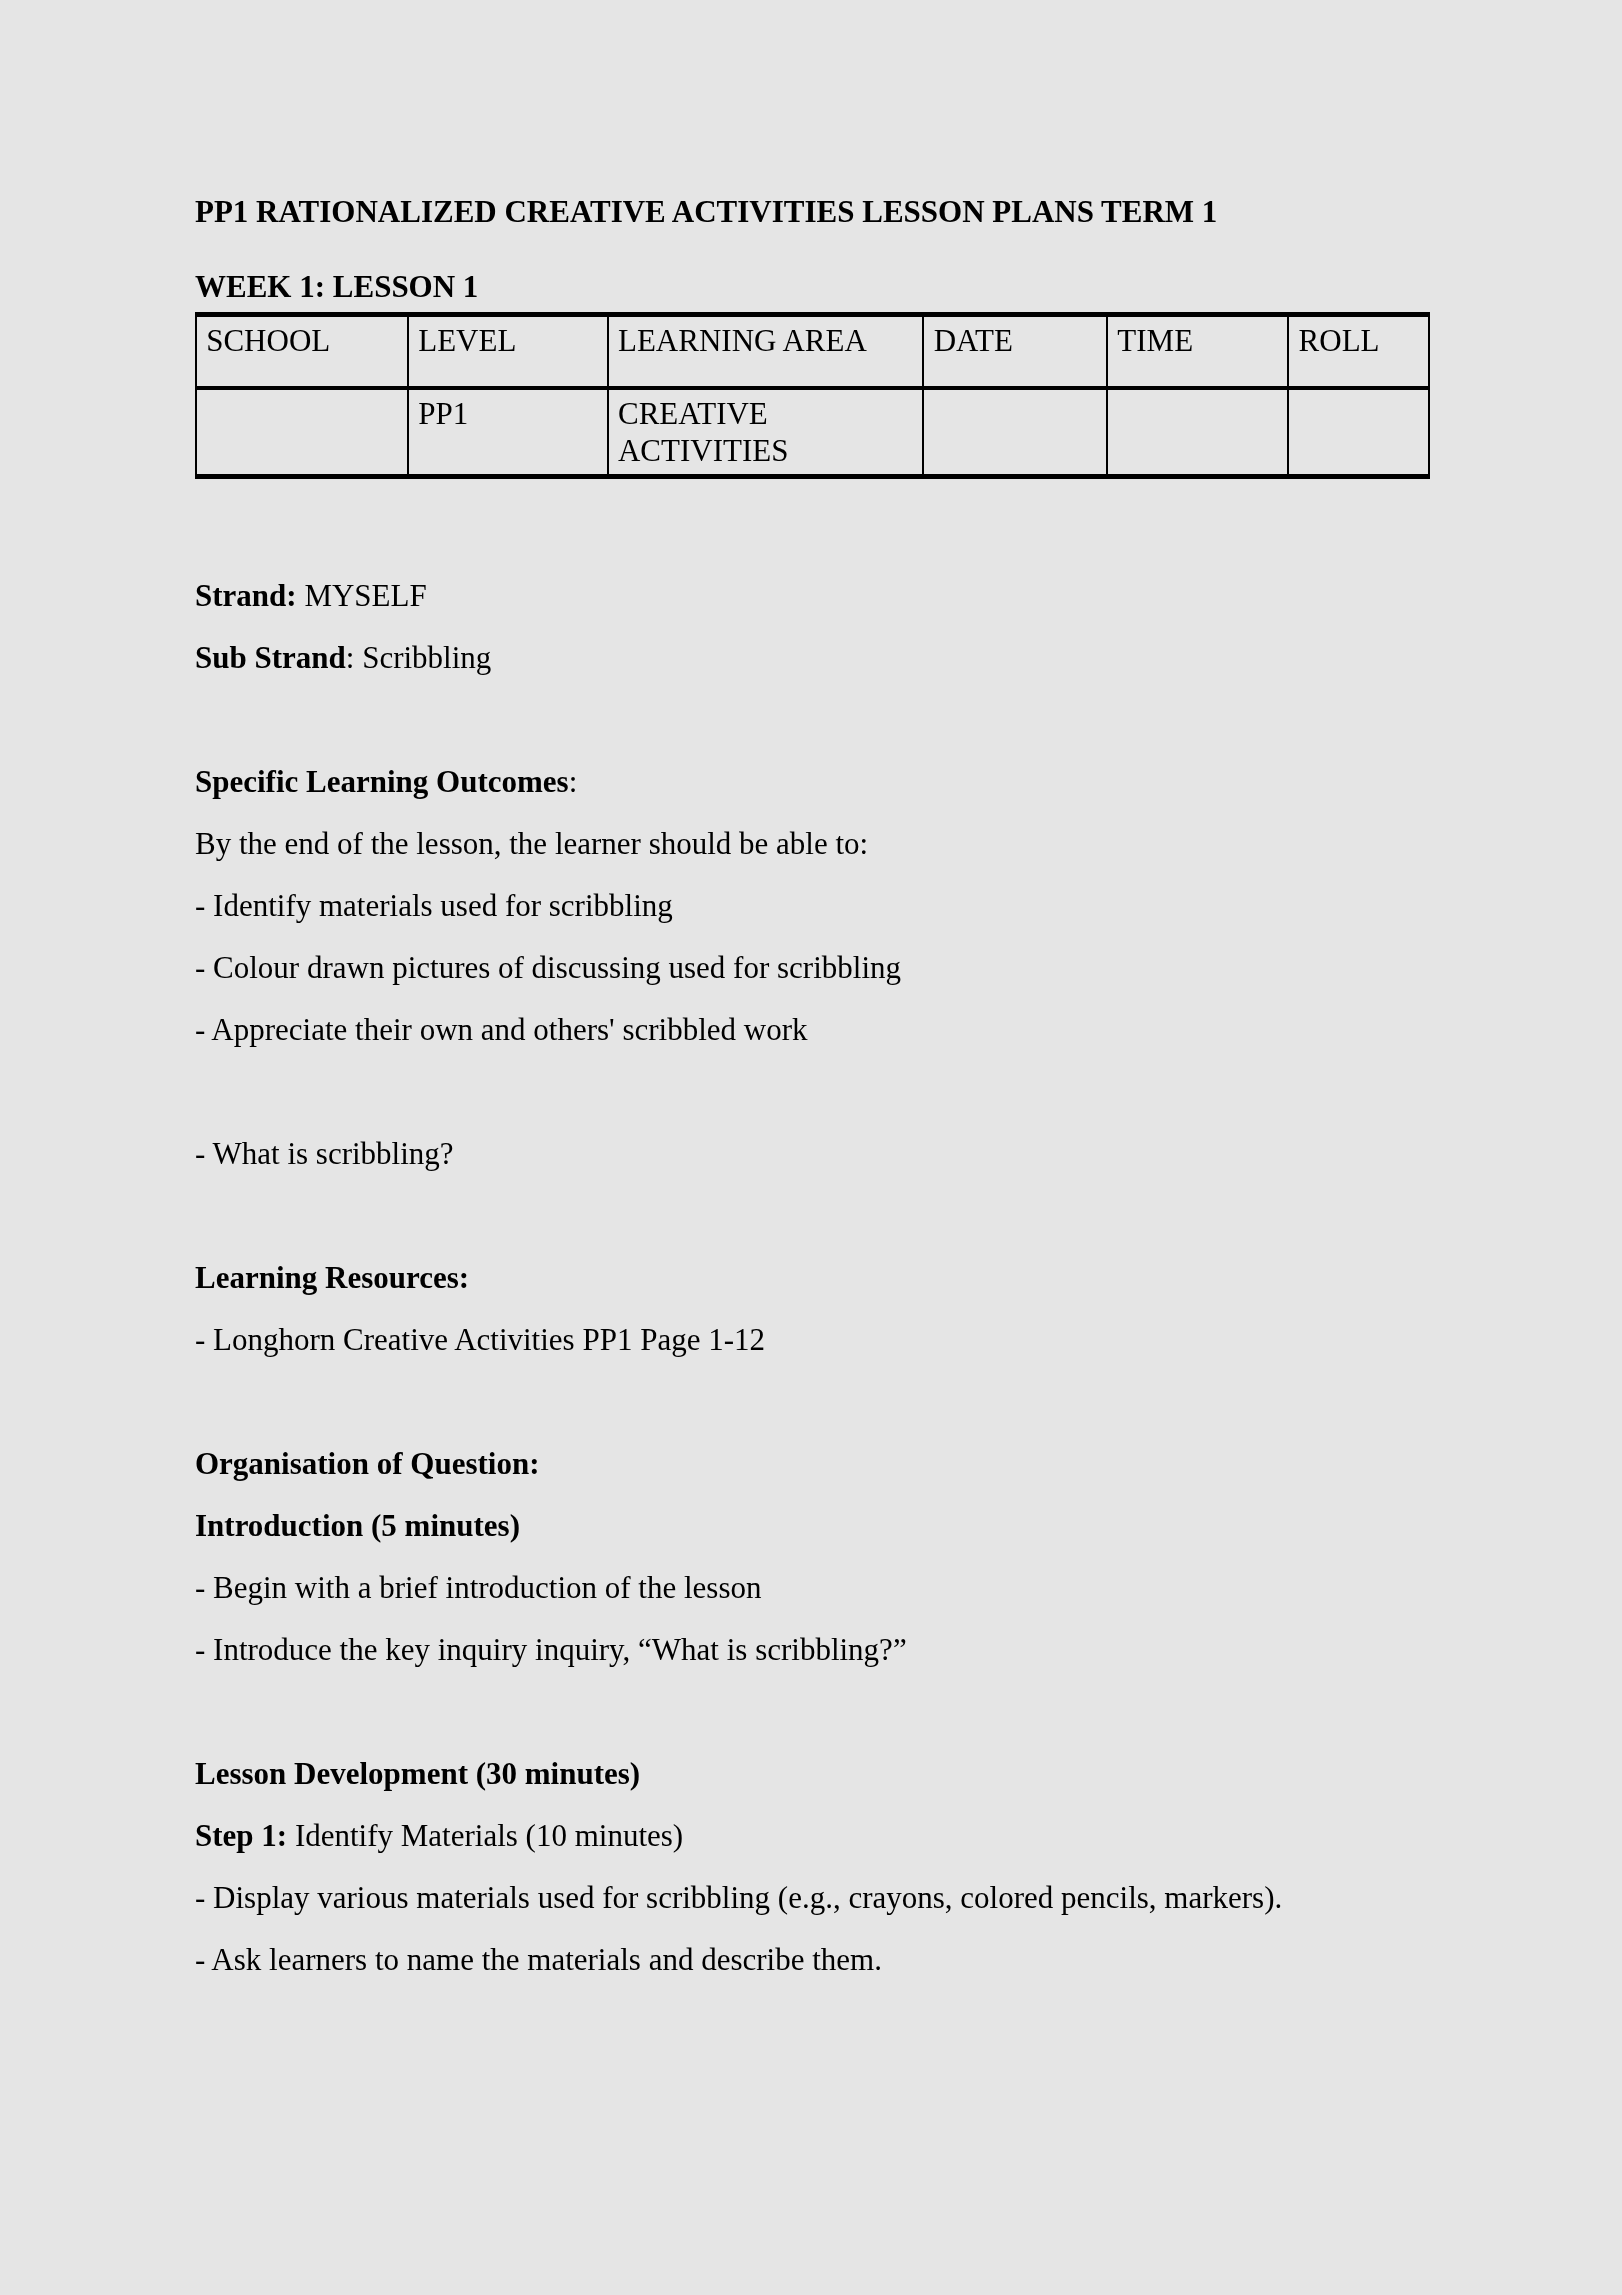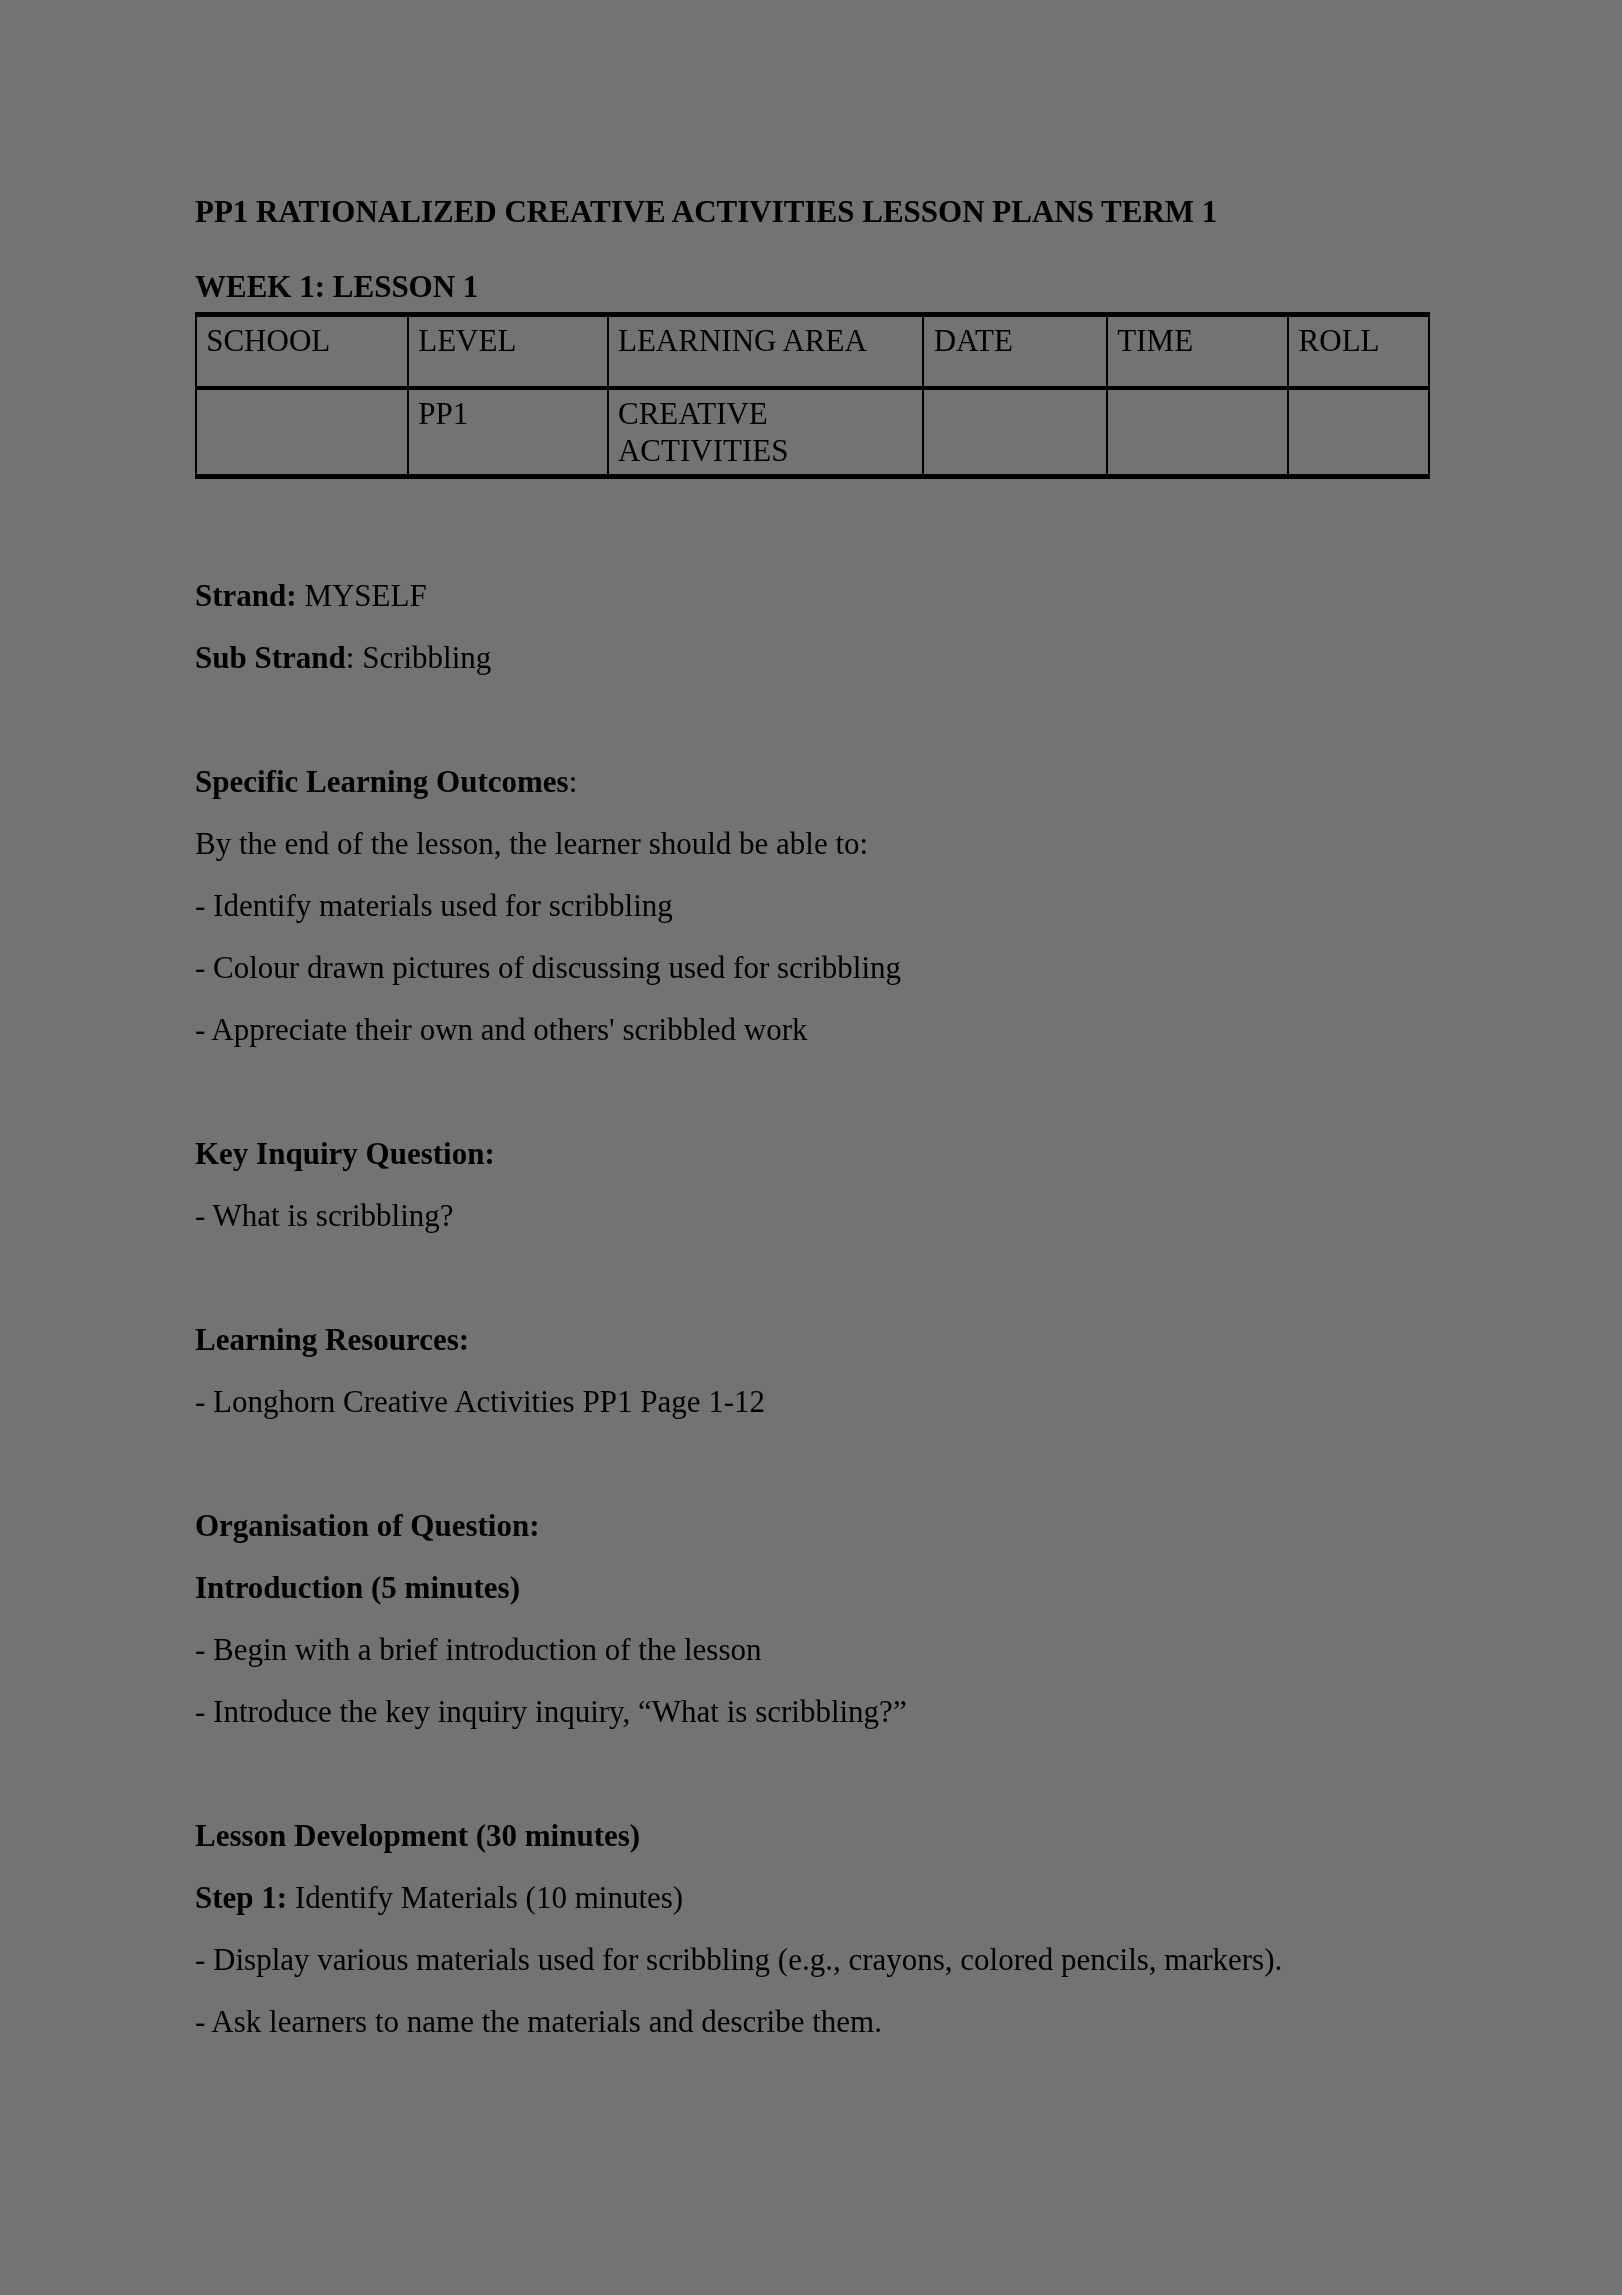--- a/index.html
+++ b/index.html
@@ -1,21 +1,21 @@
 <!DOCTYPE html>
 <html style="font-size:10.5px"><head>
 <meta charset="utf-8">
 <style>
   html,body{margin:0;padding:0;background:#ffffff;}
   .page{
     position:relative;
     width:1623px;
     height:2295px;
     box-sizing:border-box;
-    background:#737373;
+    background:#e5e5e5;
     color:#000000;
     padding:193px 193px 0 195px;
     font-family:"Liberation Serif","DejaVu Serif",serif;
     font-size:31px;
     line-height:37px;
   }
   p{margin:0 0 25px 0;}
   .bold{font-weight:bold;}
   .title{font-weight:bold;margin-bottom:38px;}
   .week{font-weight:bold;margin-bottom:6.5px;margin-top:15px;}
@@ -87,21 +87,20 @@
   <div class="spacer"></div>
 
   <p><span class="bold">Specific Learning Outcomes</span><span>:</span></p>
   <p>By the end of the lesson, the learner should be able to:</p>
   <p>- Identify materials used for scribbling</p>
   <p>- Colour drawn pictures of discussing used for scribbling</p>
   <p>- Appreciate their own and others' scribbled work</p>
 
   <div class="spacer"></div>
 
-  <p class="bold">Key Inquiry Question:</p>
   <p>- What is scribbling?</p>
 
   <div class="spacer"></div>
 
   <p class="bold">Learning Resources:</p>
   <p>- Longhorn Creative Activities PP1 Page 1-12</p>
 
   <div class="spacer"></div>
 
   <p class="bold">Organisation of Question:</p>

